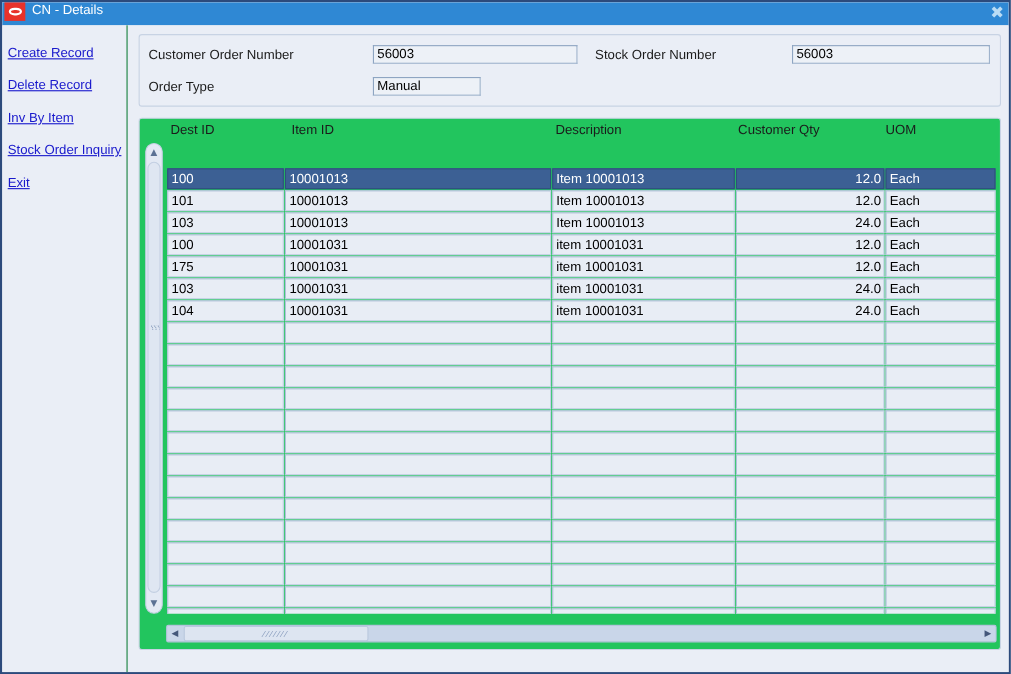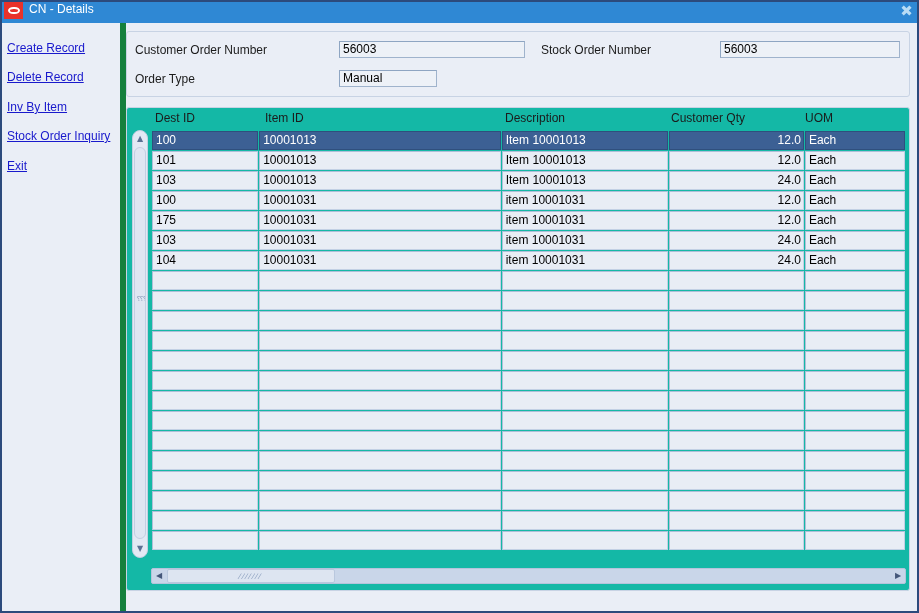--- a/index.html
+++ b/index.html
@@ -80,23 +80,23 @@
     left: 0; top: 21px;
     width: 915px;
     height: 588px;
     background: #eaeef6;
   }
 
   
   .sidebar {
     position: absolute;
     left: 0; top: 0;
-    width: 124px;
+    width: 114px;
     height: 588px;
-    border-right: 6px solid #15803d;
+    border-right: 1px solid #15803d;
     box-sizing: border-box;
     text-decoration: underline;
   }
   .side-link {
     position: absolute;
     left: 5px;
     color: #1919cc;
     text-decoration: underline;
     font-size: 12px;
     white-space: nowrap;
@@ -141,21 +141,21 @@
   
   .grid-panel {
     position: absolute;
     left: 124px;
     top: 84px;
     width: 784px;
     height: 484px;
     border: 1px solid #c8d3e4;
     border-radius: 3px;
     box-sizing: border-box;
-    background: #14b8a6;
+    background: #22c55e;
   }
 
   .grid-headers {
     position: absolute;
     left: 0; top: 0;
     width: 100%;
     height: 22px;
   }
   .grid-head-cell {
     position: absolute;
@@ -226,20 +226,21 @@
     top: 22px;
     width: 755px;
     height: 428px;
     overflow: hidden;
   }
   table.grid {
     border-collapse: separate;
     border-spacing: 1px 1px;
     width: 100%;
     table-layout: fixed;
+    margin-top: 22px;
   }
   table.grid td {
     height: 17px;
     background: #e8edf5;
     border: 1px solid #c2d0e4;
     border-top-color: #aebfd8;
     border-left-color: #aebfd8;
     font-size: 12px;
     color: #000000;
     padding: 0 2px 0 3px;

